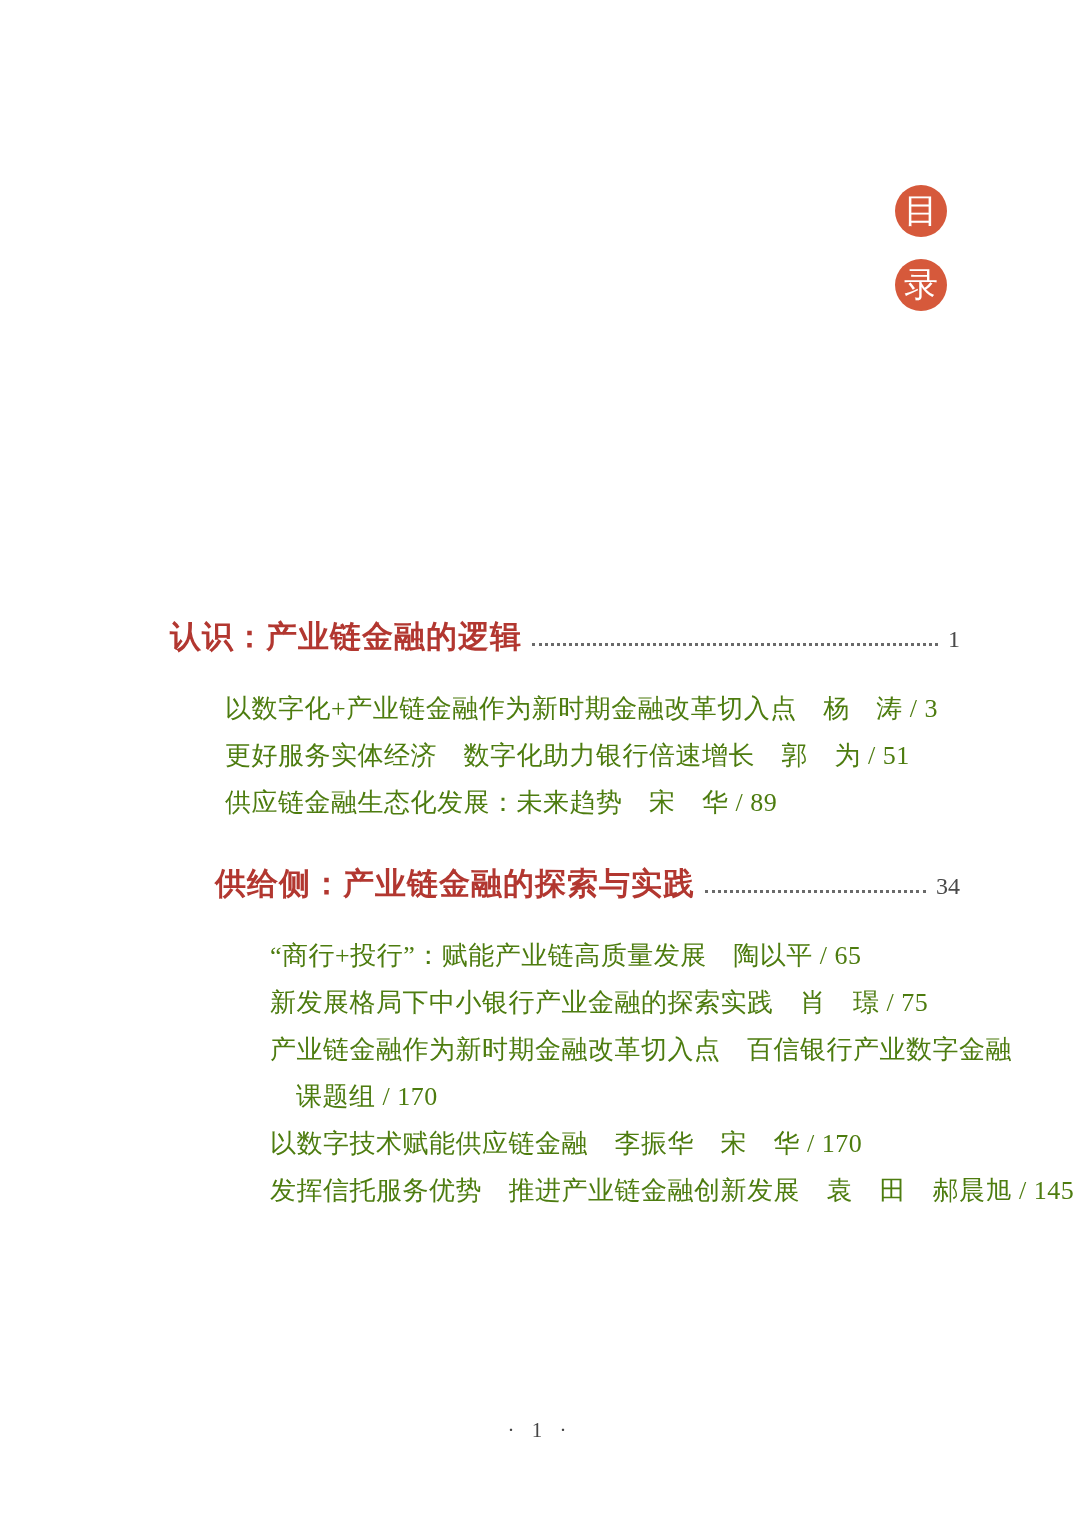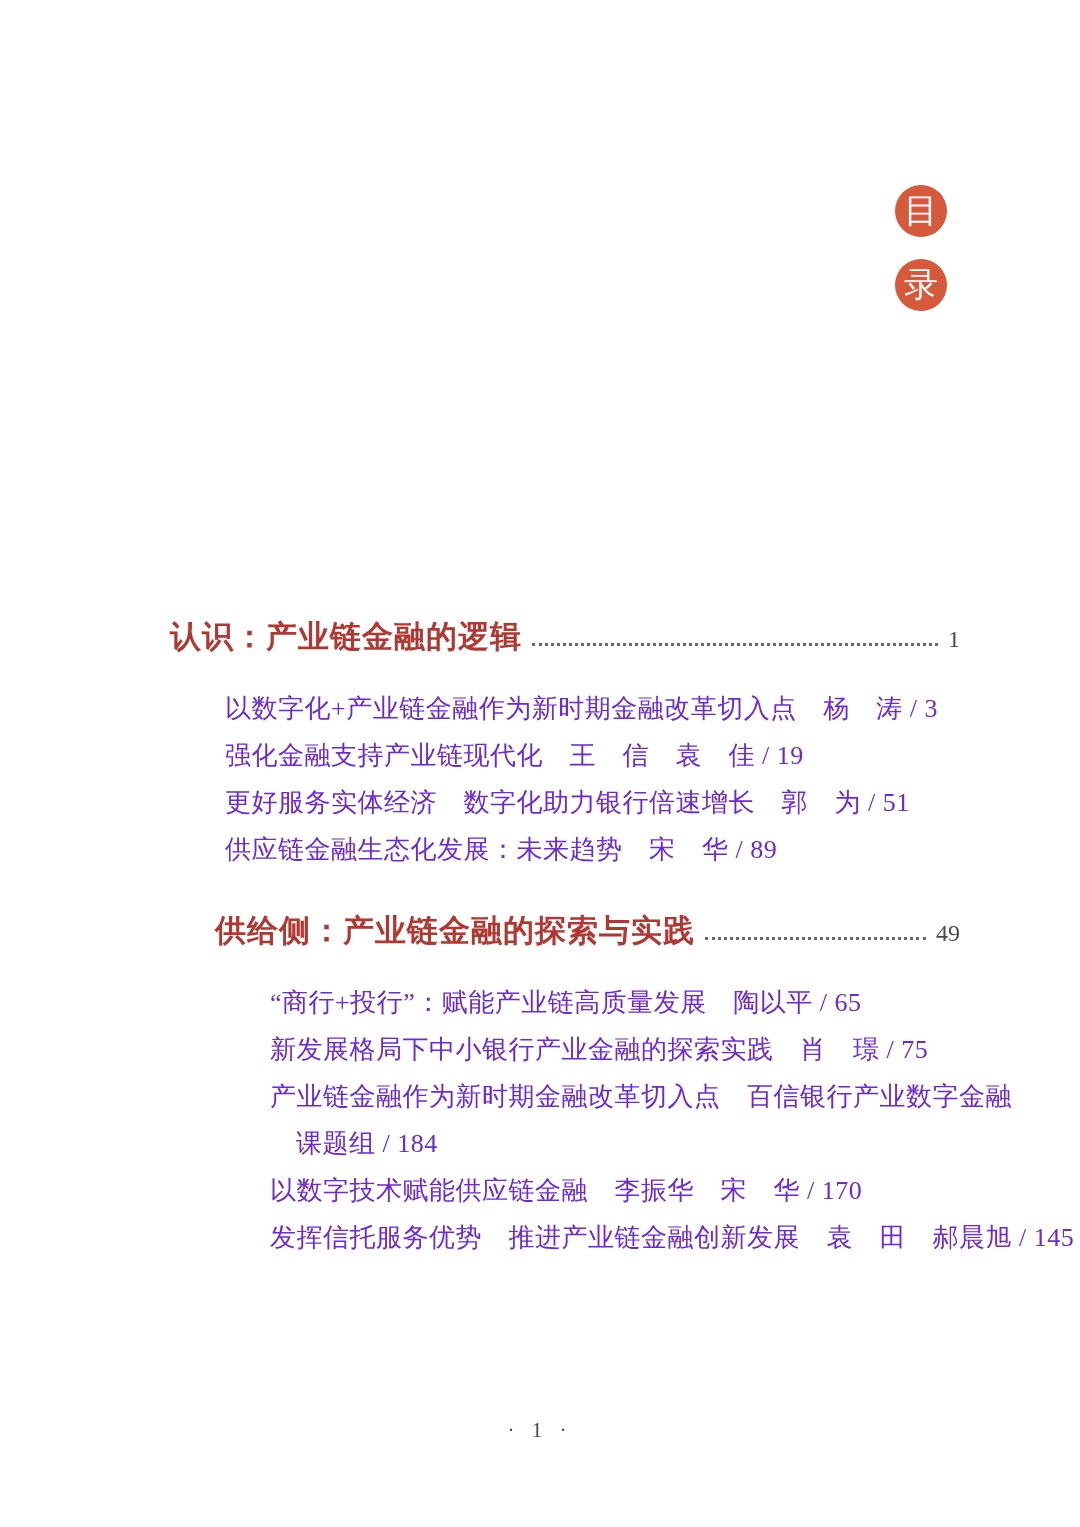--- a/index.html
+++ b/index.html
@@ -74,21 +74,21 @@
     line-height: 40px;
     white-space: nowrap;
   }
 
   .entries {
     list-style: none;
     margin: 26px 0 0 0;
     padding: 0 0 0 55px;
   }
   .entry {
-    color: #6d28d9;
+    color: #4d7c0f;
     font-size: 26px;
     line-height: 47px;
     letter-spacing: 0.5px;
     white-space: nowrap;
   }
   .entry.continuation {
     padding-left: 26px;
   }
 
   
@@ -115,37 +115,36 @@
 
   <div class="content" id="sections-root">
   <section class="toc-section">
     <div class="section-heading">
       <span class="section-title">认识：产业链金融的逻辑</span>
       <span class="dot-leader"></span>
       <span class="section-page">1</span>
     </div>
     <ul class="entries">
           <li class="entry">以数字化+产业链金融作为新时期金融改革切入点　杨　涛 / 3</li>
-          <li class="entry">强化金融支持产业链现代化　王　信　袁　佳 / 19</li>
           <li class="entry">更好服务实体经济　数字化助力银行倍速增长　郭　为 / 51</li>
           <li class="entry">供应链金融生态化发展：未来趋势　宋　华 / 89</li>
         </ul>
   </section>
 
   <section class="toc-section">
     <div class="section-heading">
       <span class="section-title">供给侧：产业链金融的探索与实践</span>
       <span class="dot-leader"></span>
-      <span class="section-page">49</span>
+      <span class="section-page">34</span>
     </div>
     <ul class="entries">
           <li class="entry">“商行+投行”：赋能产业链高质量发展　陶以平 / 65</li>
           <li class="entry">新发展格局下中小银行产业金融的探索实践　肖　璟 / 75</li>
           <li class="entry">产业链金融作为新时期金融改革切入点　百信银行产业数字金融</li>
-          <li class="entry continuation">课题组 / 184</li>
+          <li class="entry continuation">课题组 / 170</li>
           <li class="entry">以数字技术赋能供应链金融　李振华　宋　华 / 170</li>
           <li class="entry">发挥信托服务优势　推进产业链金融创新发展　袁　田　郝晨旭 / 145</li>
         </ul>
   </section>
 </div>
 
   <div class="footer-folio">· 1 ·</div>
 
 </div>
 

